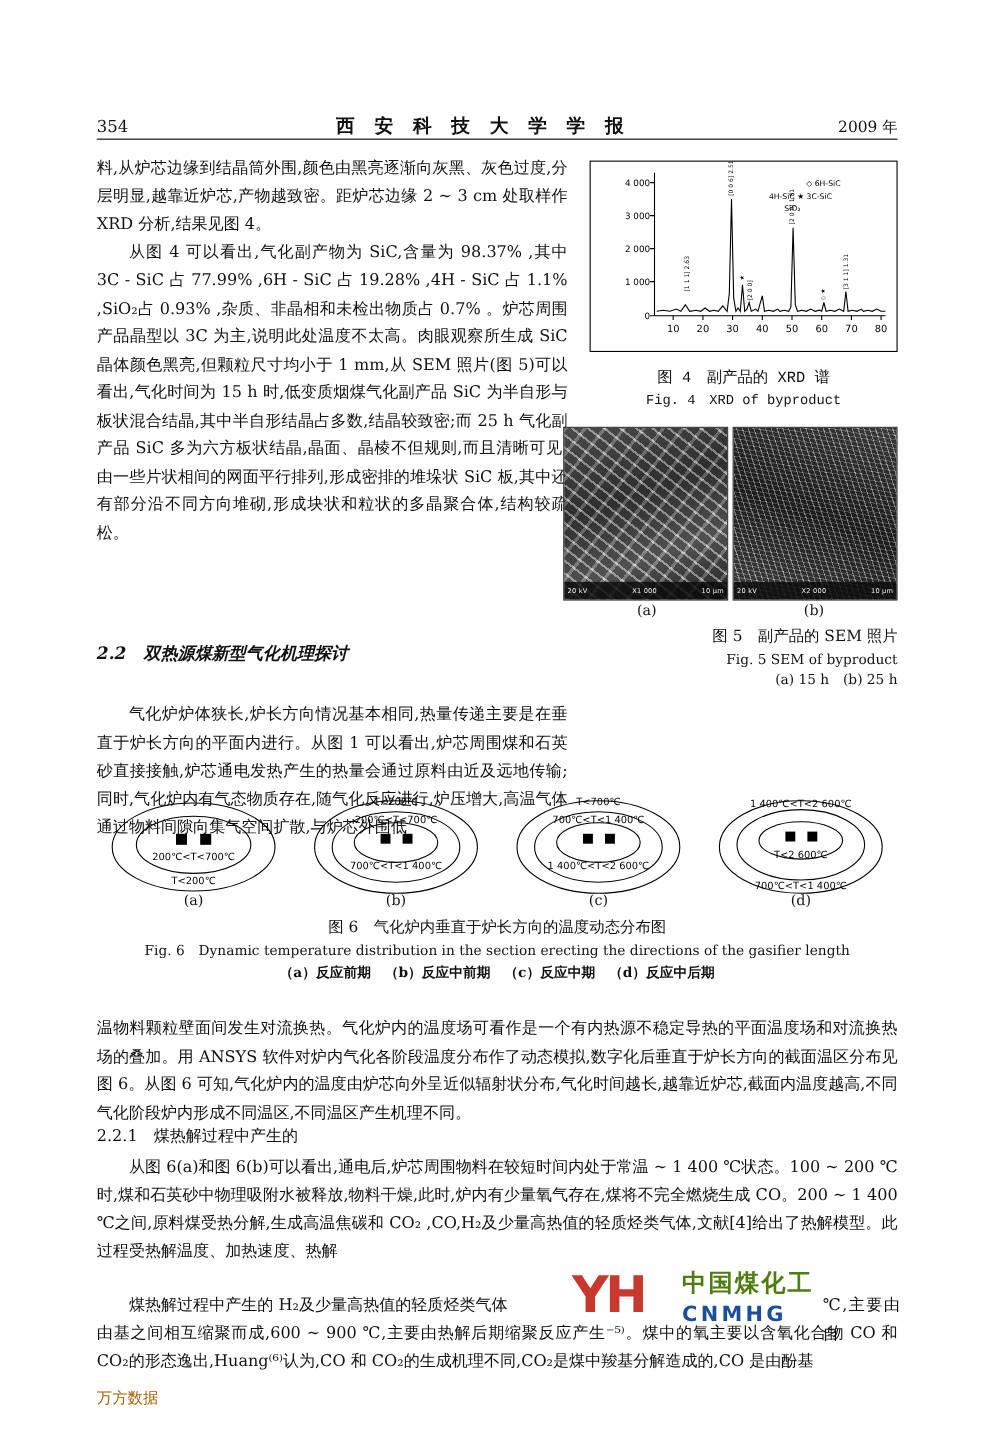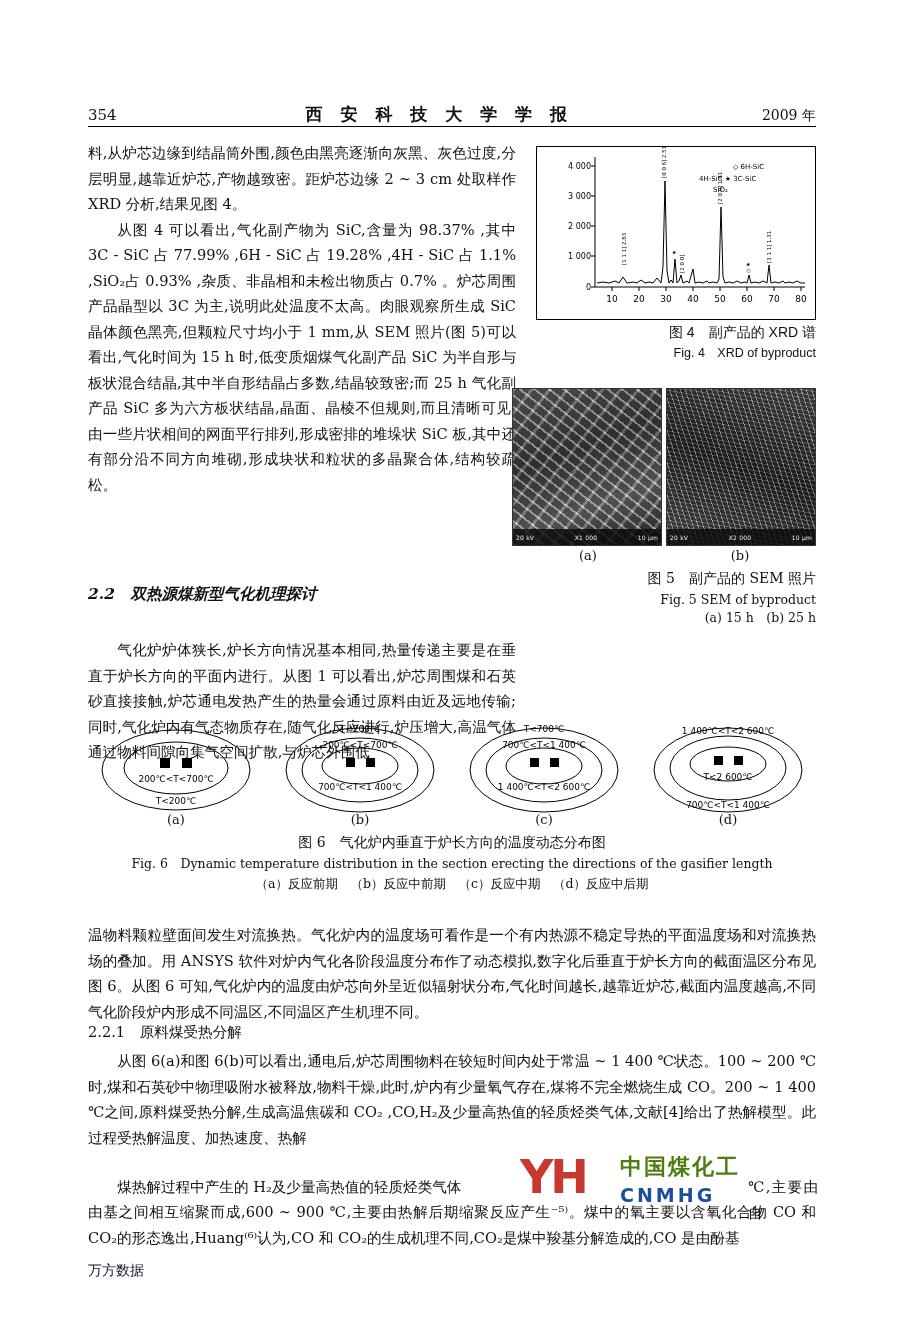--- a/index.html
+++ b/index.html
@@ -99,24 +99,24 @@
     width: 280px;
     height: 174px;
     border: 1px solid #000;
     background: #fff;
     box-sizing: border-box;
   }
   .fig4 svg { display: block; }
   .fig4-cap {
     position: absolute;
     left: 536px;
-    top: 324px;
+    top: 334px;
     width: 280px;
-    text-align: right;
-    font-family: Liberation Sans, sans-serif;
+    text-align: center;
+    font-family: Liberation Mono, monospace;
     font-size: 14px;
   }
   .fig4-cap .en {
     font-size: 12.5px;
     margin-top: 3px;
   }
   
   .fig5-wrap {
     position: absolute;
     left: 512px;
@@ -219,21 +219,21 @@
   .fig6-cap {
     position: absolute;
     left: 88px;
     top: 834px;
     width: 728px;
     text-align: center;
     font-family: "DejaVu Serif", serif;
     font-size: 14px;
   }
   .fig6-cap .en { font-size: 12.5px; margin-top: 4px; text-align: center; }
-  .fig6-cap .en2 { font-size: 12.5px; margin-top: 3px; }
+  .fig6-cap .en2 { font-size: 12.5px; margin-top: 3px; font-weight: bold; }
   
   .watermark {
     position: absolute;
     left: 520px;
     top: 1150px;
     width: 300px;
     height: 66px;
     pointer-events: none;
   }
   .wm-logo {
@@ -262,21 +262,21 @@
     font-size: 19px;
     color: #1b4f9c;
     letter-spacing: 3px;
   }
   .footer {
     position: absolute;
     left: 88px;
     top: 1262px;
     font-family: "DejaVu Serif", serif;
     font-size: 14px;
-    color: #0f172a;
+    color: #a16207;
   }
 </style>
 </head>
 <body>
 
 <div class="page">
 
   <div class="header">
     <span class="pageno">354</span>
     <span class="journal">西 安 科 技 大 学 学 报</span>
@@ -451,21 +451,21 @@
   <div class="fig6-cap">
     <div>图 6　气化炉内垂直于炉长方向的温度动态分布图</div>
     <div class="en">Fig. 6　Dynamic temperature distribution in the section erecting the directions of the gasifier length</div>
     <div class="en2">（a）反应前期　（b）反应中前期　（c）反应中期　（d）反应中后期</div>
   </div>
 
   <div class="full-width" style="top:922px;">
     <p>温物料颗粒壁面间发生对流换热。气化炉内的温度场可看作是一个有内热源不稳定导热的平面温度场和对流换热场的叠加。用 ANSYS 软件对炉内气化各阶段温度分布作了动态模拟,数字化后垂直于炉长方向的截面温区分布见图 6。从图 6 可知,气化炉内的温度由炉芯向外呈近似辐射状分布,气化时间越长,越靠近炉芯,截面内温度越高,不同气化阶段炉内形成不同温区,不同温区产生机理不同。</p>
   </div>
 
-  <div class="subsection-head" style="top:1023px;">2.2.1　原料煤受热分解</div>
+  <div class="subsection-head" style="top:1023px;">2.2.1　煤热解过程中产生的</div>
 
   <div class="full-width" style="top:1048px;">
     <p class="indent">从图 6(a)和图 6(b)可以看出,通电后,炉芯周围物料在较短时间内处于常温 ~ 1 400 ℃状态。100 ~ 200 ℃时,煤和石英砂中物理吸附水被释放,物料干燥,此时,炉内有少量氧气存在,煤将不完全燃烧生成 CO。200 ~ 1 400 ℃之间,原料煤受热分解,生成高温焦碳和 CO₂ ,CO,H₂及少量高热值的轻质烃类气体,文献[4]给出了热解模型。此过程受热解温度、加热速度、热解</p>
   </div>
 
   <div class="full-width" style="top:1174px; width:420px;">
     <p class="indent">煤热解过程中产生的 H₂及少量高热值的轻质烃类气体</p>
   </div>
   <div class="full-width" style="top:1174px; left:748px; width:70px;">
     <p>℃,主要由自</p>

